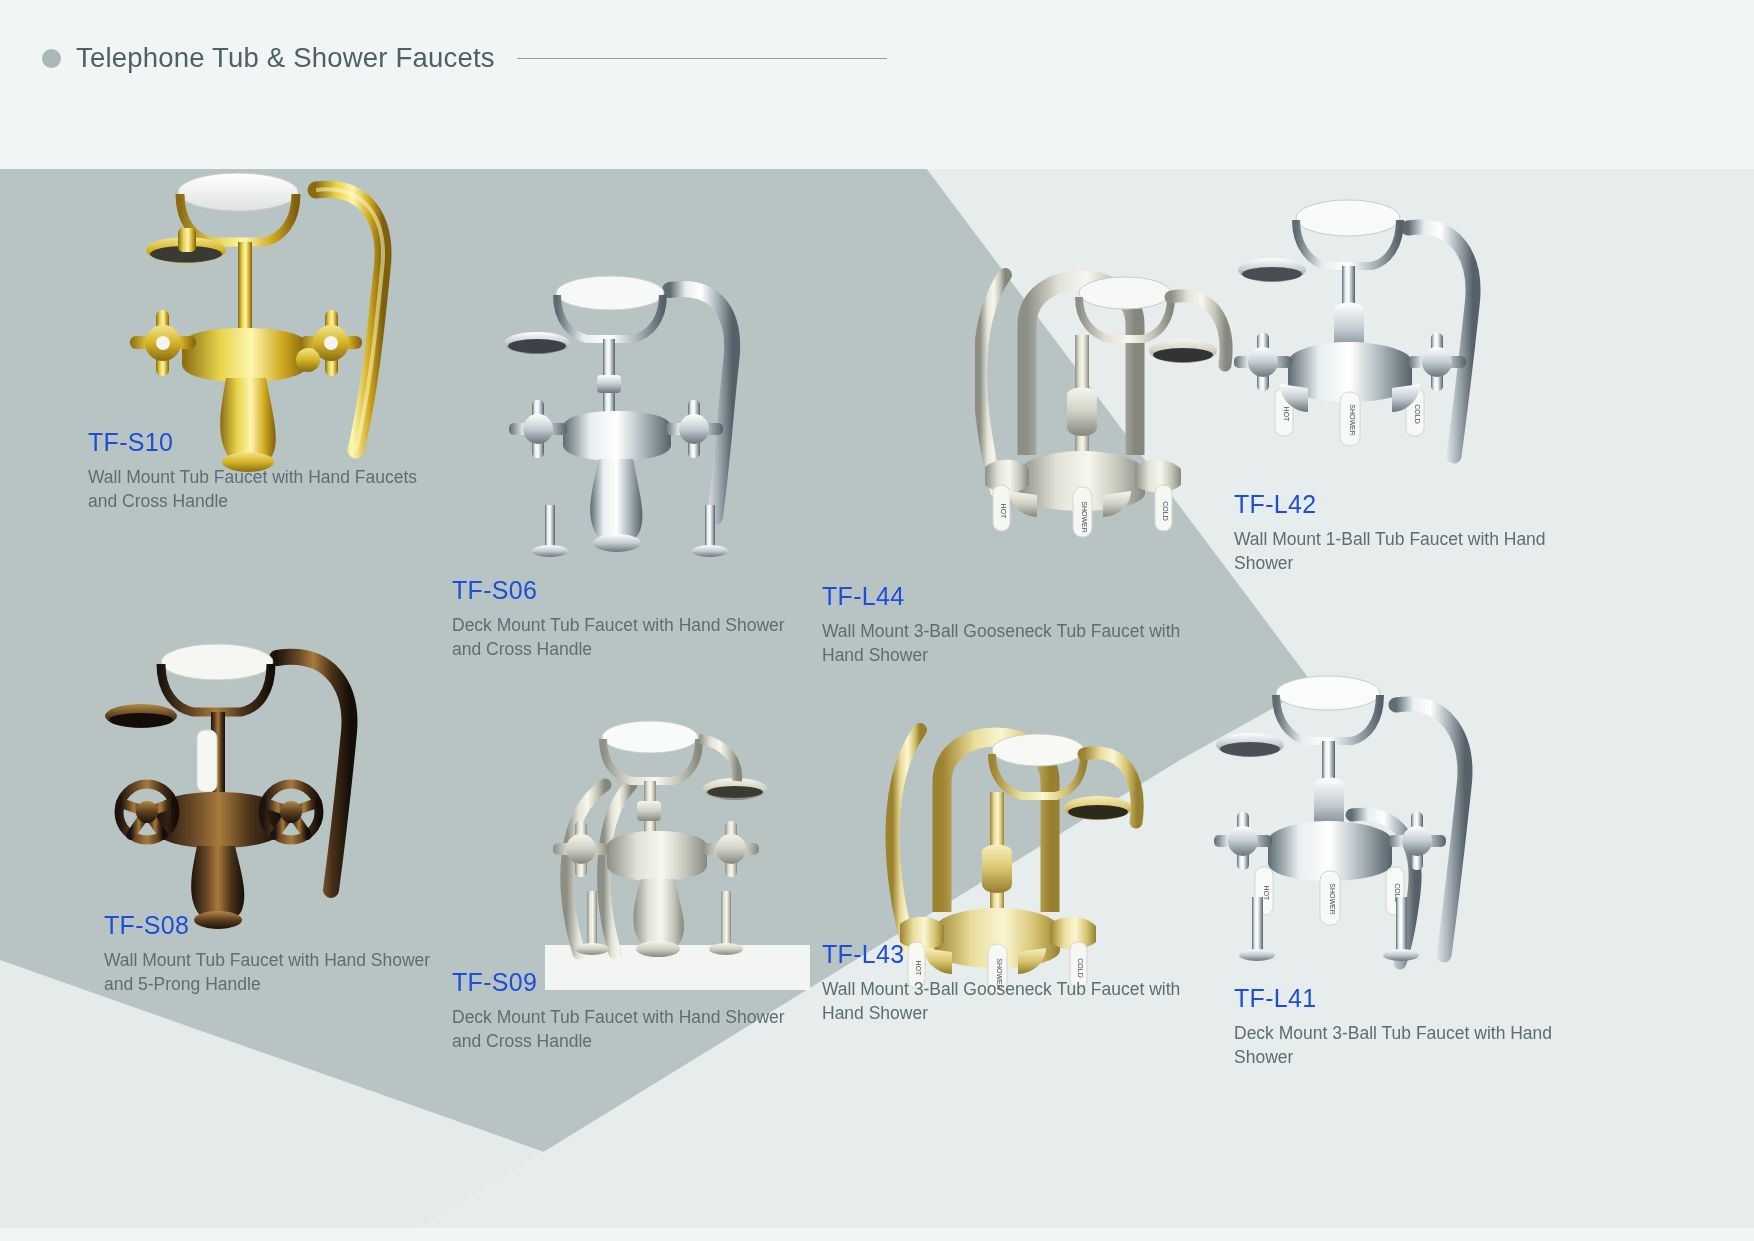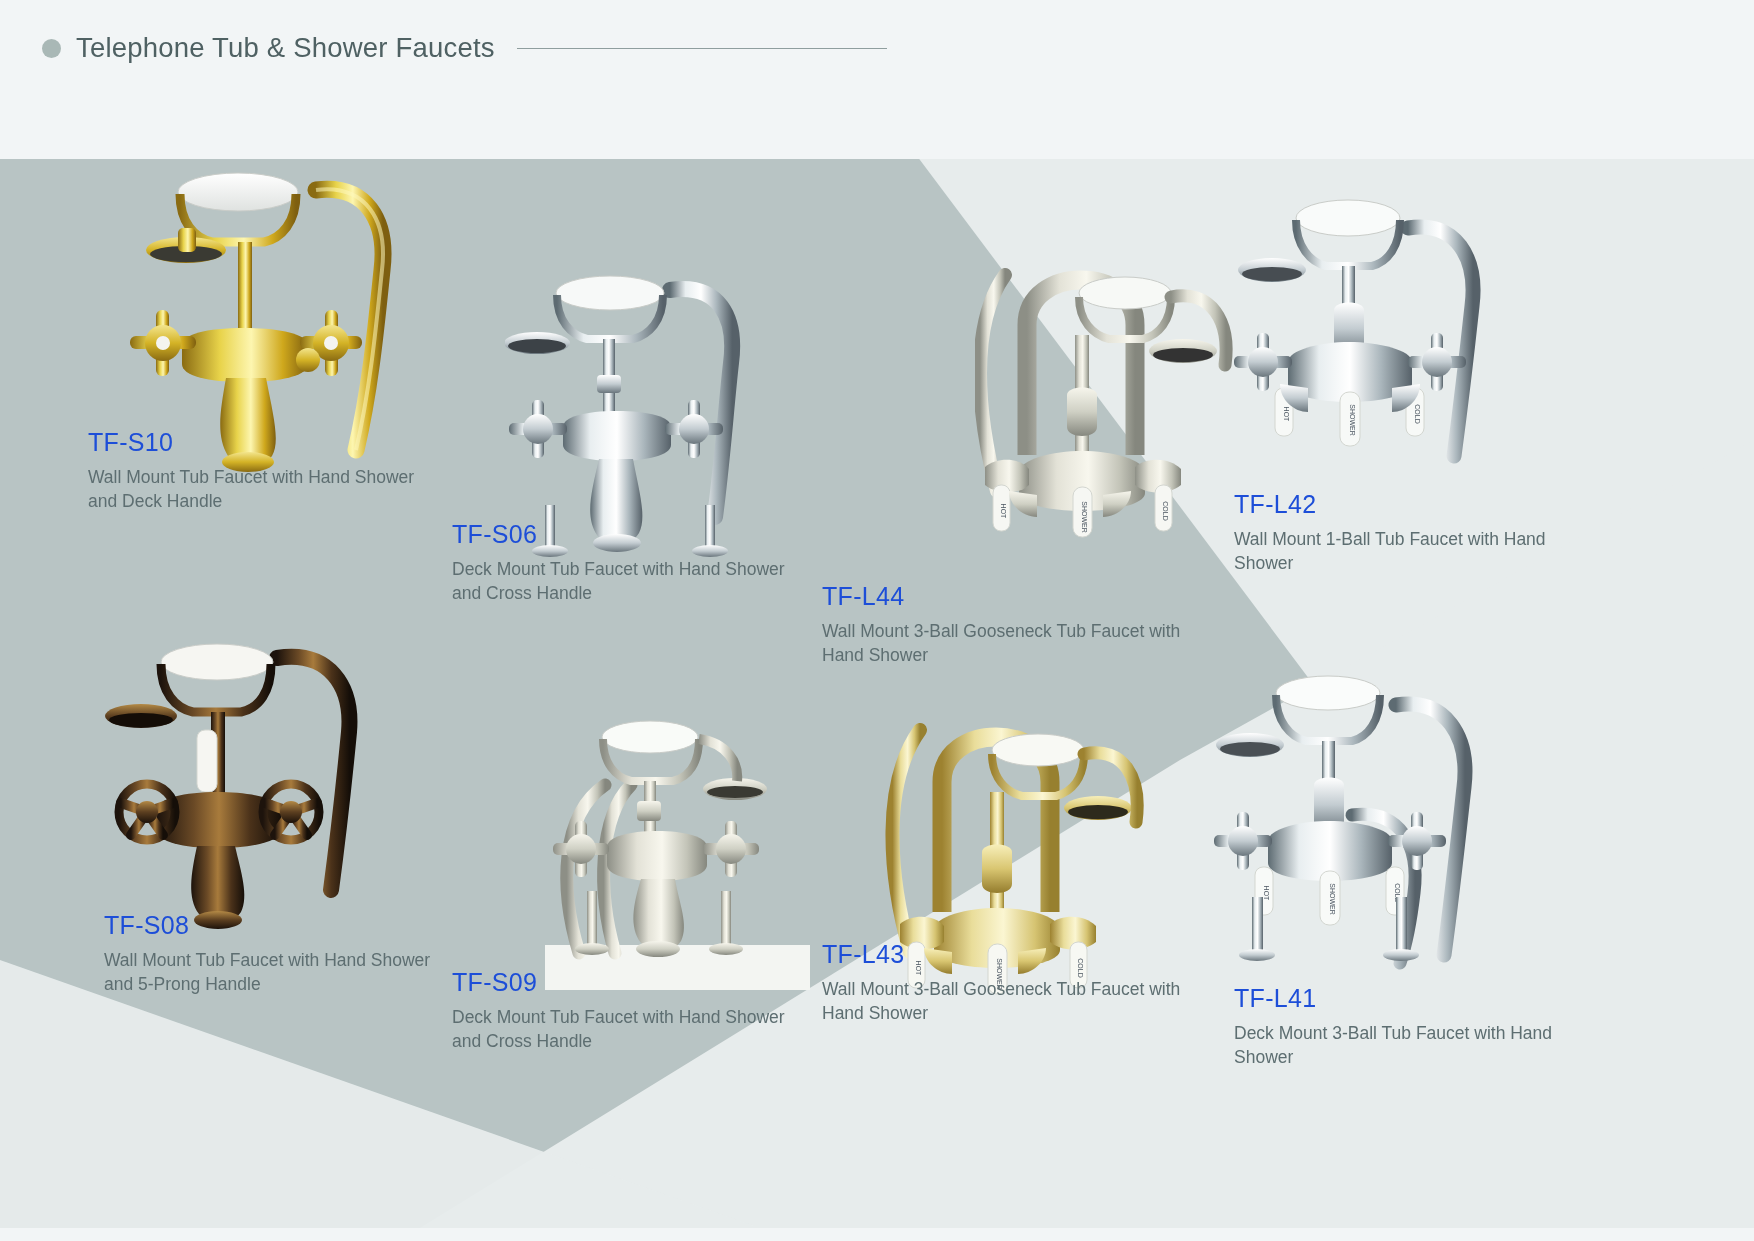--- a/index.html
+++ b/index.html
@@ -5,21 +5,21 @@
   * { box-sizing: border-box; margin:0; padding:0; }
   html,body { width:1754px; height:1241px; overflow:hidden; }
   body {
     font-family: "Liberation Sans", sans-serif;
     background:#f2f5f6;
   }
   .page { position:relative; width:1754px; height:1241px; background:#f2f5f6; overflow:hidden; }
 
   
   .header-band {
-    position:absolute; left:0; top:6px; width:1754px; height:153px;
+    position:absolute; left:0; top:16px; width:1754px; height:153px;
     background:#f2f5f6; z-index:5;
   }
   .sec-head { position:absolute; display:flex; align-items:center; top:26px; }
   .sec-head.one  { left:42px;  width:845px; }
   .sec-head.two  { left:920px; width:790px; }
   .dot {
     width:19px; height:19px; border-radius:50%;
     background:#a9b8b6; flex:0 0 auto; margin-right:15px;
   }
   .sec-title {
@@ -450,24 +450,24 @@
       <text x="195" y="248" font-size="7" fill="#4a5560" text-anchor="middle" transform="rotate(90 195 248)" font-family="Liberation Sans, sans-serif">COLD</text>
       <rect x="52" y="252" width="11" height="56" fill="url(#chrome)"></rect>
       <ellipse cx="57" cy="310" rx="18" ry="6" fill="url(#chrome2)"></ellipse>
       <rect x="196" y="252" width="11" height="56" fill="url(#chrome)"></rect>
       <ellipse cx="201" cy="310" rx="18" ry="6" fill="url(#chrome2)"></ellipse>
     </svg>
   </div>
 
   <div class="product" style="left:88px; top:428px;">
     <div class="sku">TF-S10</div>
-    <div class="desc">Wall Mount Tub Faucet with Hand Shower and Deck Handle</div>
-  </div>
-
-  <div class="product" style="left:452px; top:520px;">
+    <div class="desc">Wall Mount Tub Faucet with Hand Faucets and Cross Handle</div>
+  </div>
+
+  <div class="product" style="left:452px; top:576px;">
     <div class="sku">TF-S06</div>
     <div class="desc">Deck Mount Tub Faucet with Hand Shower and Cross Handle</div>
   </div>
 
   <div class="product" style="left:822px; top:582px;">
     <div class="sku">TF-L44</div>
     <div class="desc wide">Wall Mount 3-Ball Gooseneck Tub Faucet with Hand Shower</div>
   </div>
 
   <div class="product" style="left:1234px; top:490px;">

